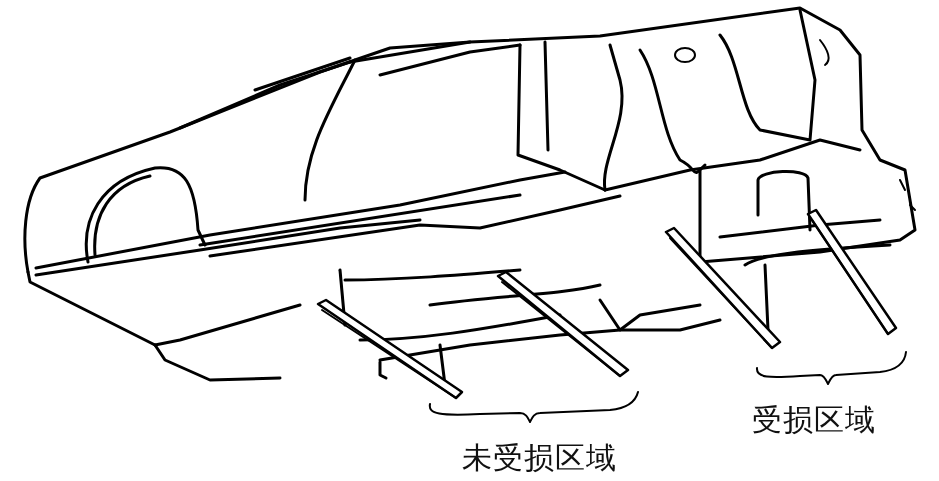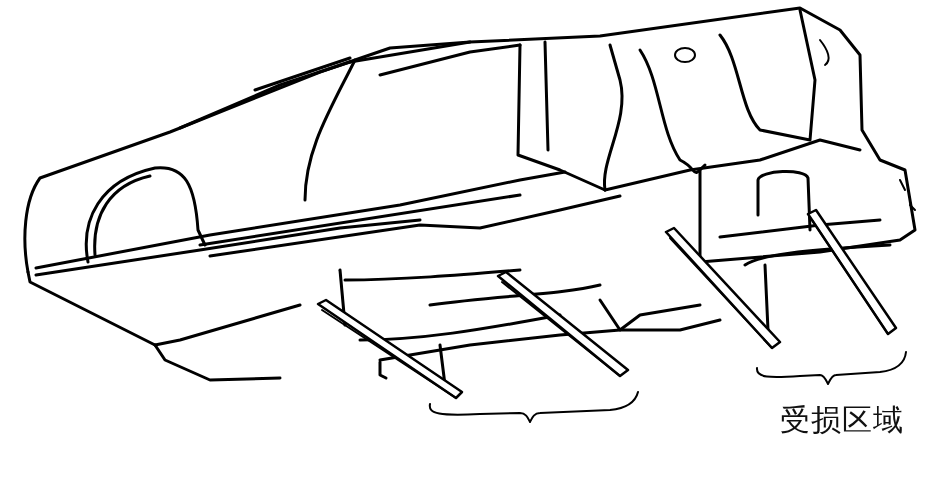--- a/index.html
+++ b/index.html
@@ -78,14 +78,15 @@
     </g>
     <g>
       <polygon class="bar" points="808,214 816,210 896,328 888,334"></polygon>
       <line class="thin" x1="812" y1="220" x2="888" y2="334"></line>
     </g>
 
     <path class="thin" d="M430,404 C428,414 440,416 480,414 L520,413 C526,413 528,418 530,422 C532,418 534,413 540,413 L610,410 C630,408 636,400 638,392"></path>
     <path class="thin" d="M757,368 C756,378 770,378 800,376 L820,375 C824,375 826,380 828,384 C830,380 832,375 836,375 L880,372 C898,370 905,362 906,352"></path>
   </svg>
 
-  <div class="label" style="left:780px; top:400px;font-family:Liberation Mono, monospace;">受损区域</div>
+  <div class="label" style="left:462px; top:438px;">未受损区域</div>
+  <div class="label" style="left:752px; top:400px;font-family:Liberation Mono, monospace;">受损区域</div>
 </div>
 
 </body></html>

